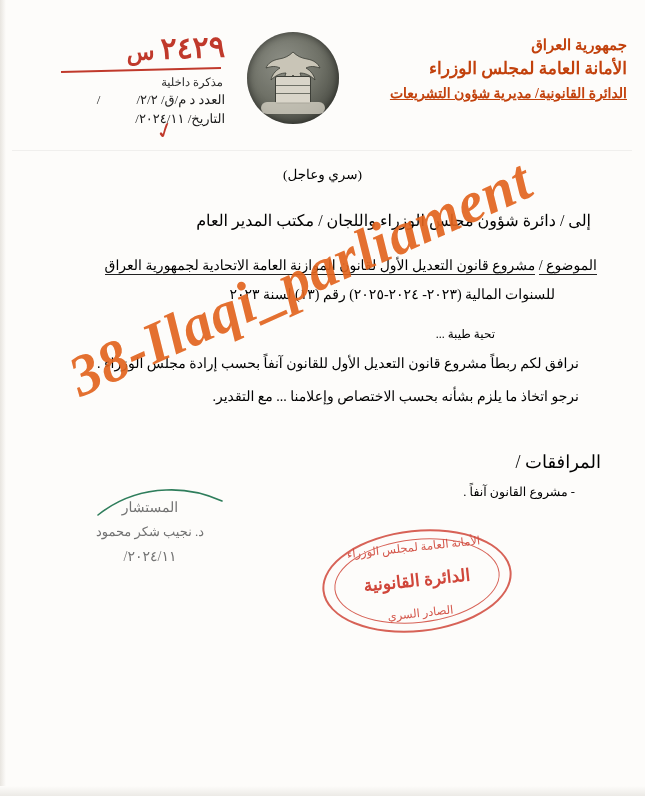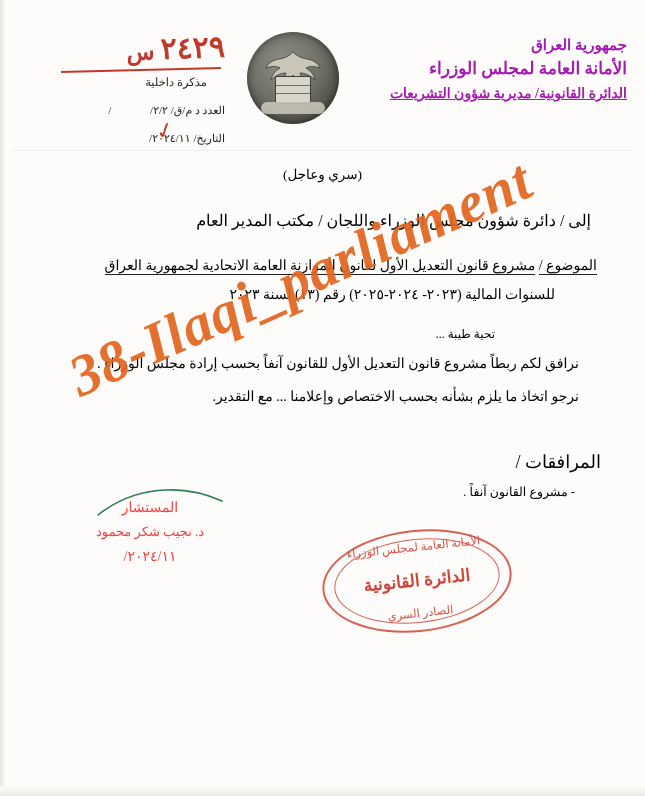--- a/index.html
+++ b/index.html
@@ -48,21 +48,21 @@
     height: 140px;
   }
 
   
   .hdr-titles {
     position: absolute;
     right: 18px;
     top: 22px;
     text-align: right;
     direction: rtl;
-    color: #a21caf;
+    color: #c2410c;
   }
   .hdr-titles .l1 {
     font-size: 15px;
     font-weight: bold;
     letter-spacing: 0.4px;
     margin-bottom: 4px;
   }
   .hdr-titles .l2 {
     font-size: 17px;
     font-weight: bold;
@@ -148,27 +148,27 @@
     margin: 2px 0 4px 0;
     height: 2px;
     background: #c0392b;
     width: 160px;
     margin-right: 4px;
     transform: rotate(-1.4deg);
   }
   .reg-label {
     font-size: 11.5px;
     color: #2b2b2b;
-    margin-right: 18px;
+    margin-right: 2px;
     text-align: right;
   }
   .reg-row {
-    font-size: 11px;
+    font-size: 13px;
     color: #1b1b1b;
-    margin-top: 15px;
+    margin-top: 3px;
     white-space: nowrap;
   }
   .reg-row .val {
     display: inline-block;
     min-width: 54px;
     color: #1b1b1b;
   }
   .reg-row .slash {
     color: #1b1b1b;
   }
@@ -233,21 +233,21 @@
   }
 
   
   .sign {
     position: absolute;
     left: 0;
     top: 495px;
     width: 300px;
     direction: rtl;
     text-align: center;
-    color: #ef4444;
+    color: #737373;
   }
   .sign .scribble {
     position: absolute;
     left: 96px;
     top: -10px;
     width: 130px;
     height: 34px;
   }
   .sign .ln {
     font-size: 14px;

